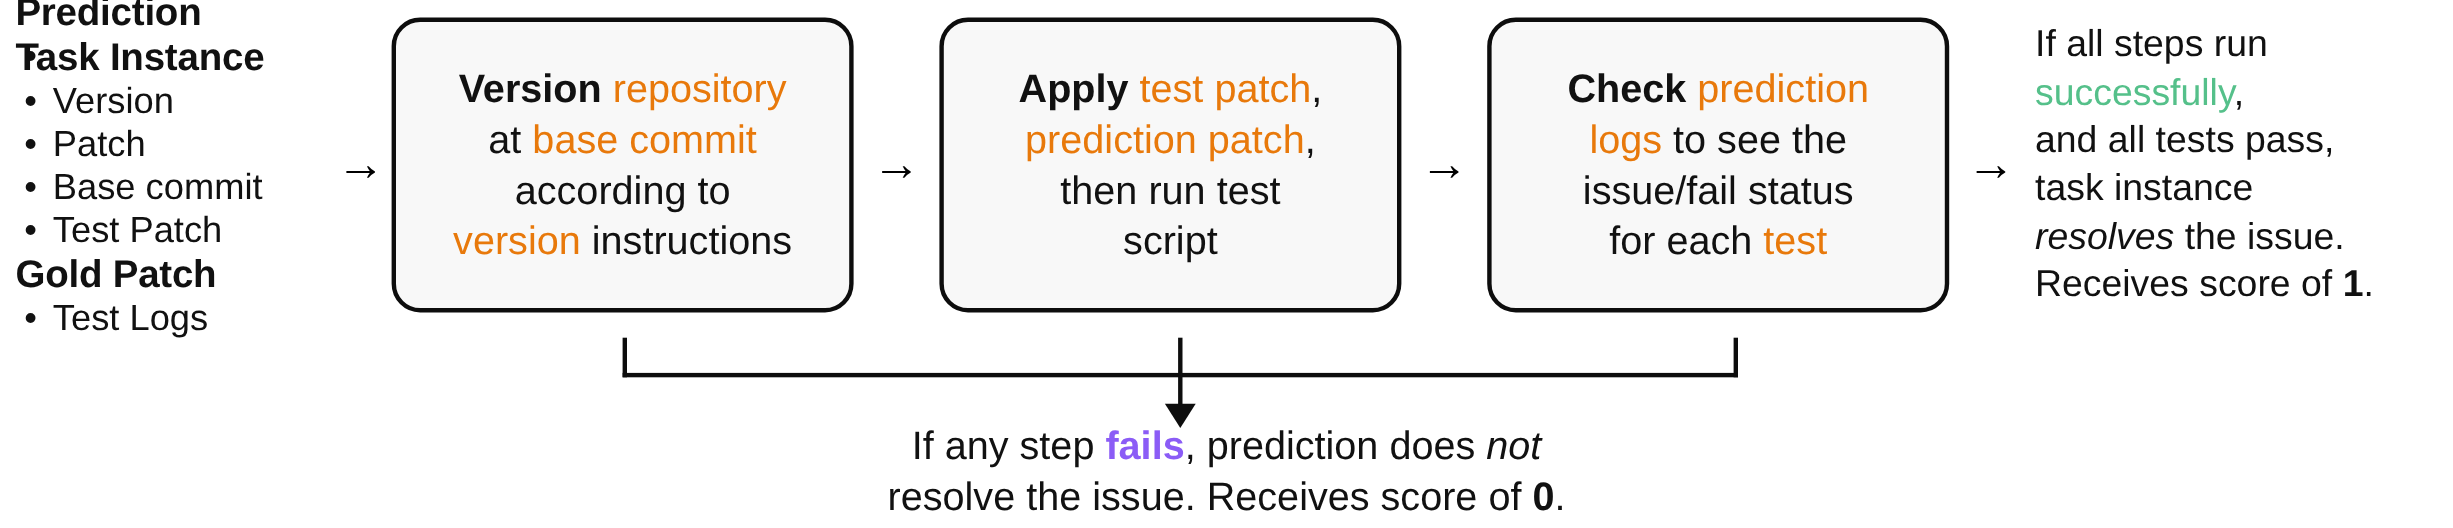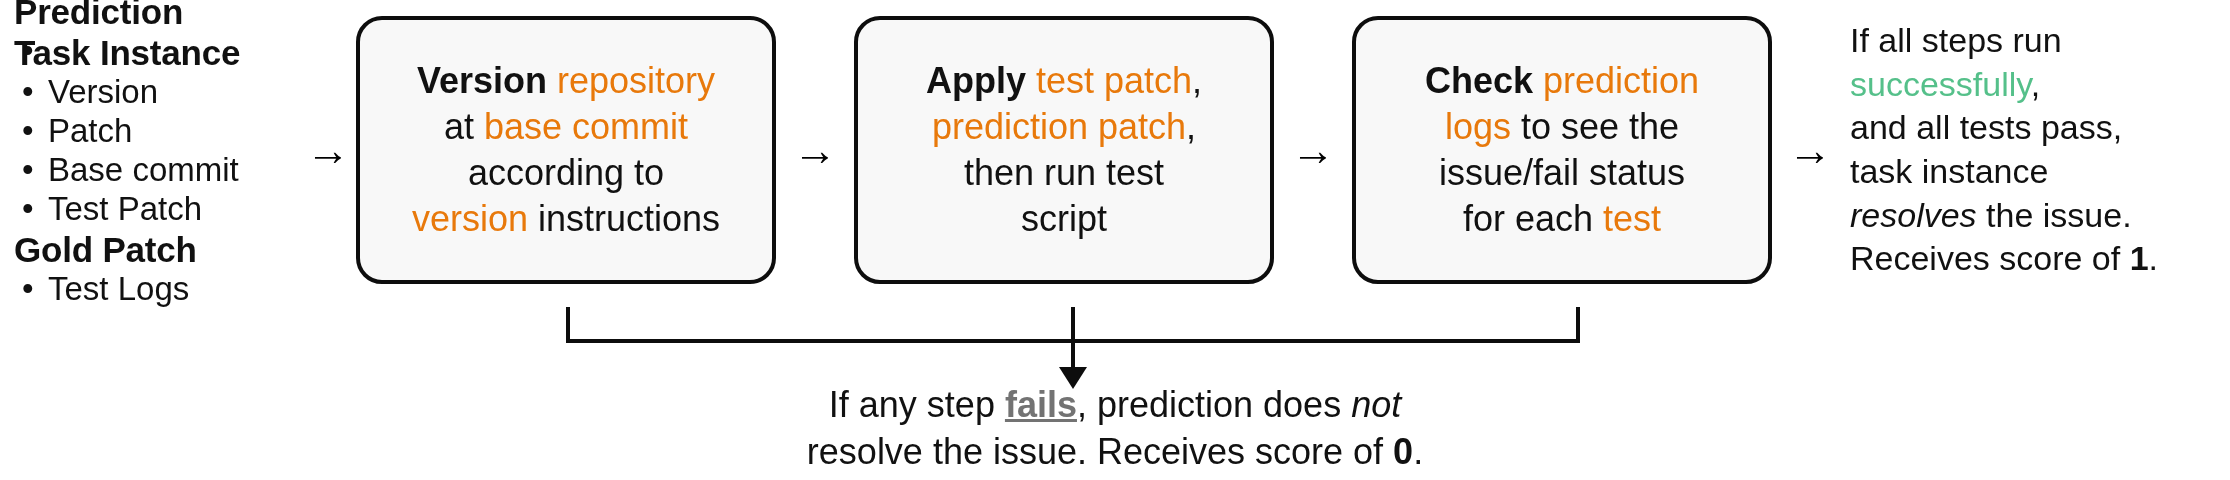--- a/index.html
+++ b/index.html
@@ -12,21 +12,21 @@
     height: 480px;
     font-family: "Liberation Sans", sans-serif;
     color: #111111;
     overflow: hidden;
     position: relative;
   }
 
   
   .orange { color: #E8790B; text-align: center; }
   .green  { color: #55C08A; font-weight: 400; }
-  .red    { color: #737373; font-weight: 700; text-decoration: underline; }
+  .red    { color: #8b5cf6; font-weight: 700; }
   .bold   { font-weight: 700; }
   .ital   { font-style: italic; }
 
   
   #flow-row {
     position: absolute;
     left: 0;
     top: 0;
     width: 2230px;
     height: 300px;

